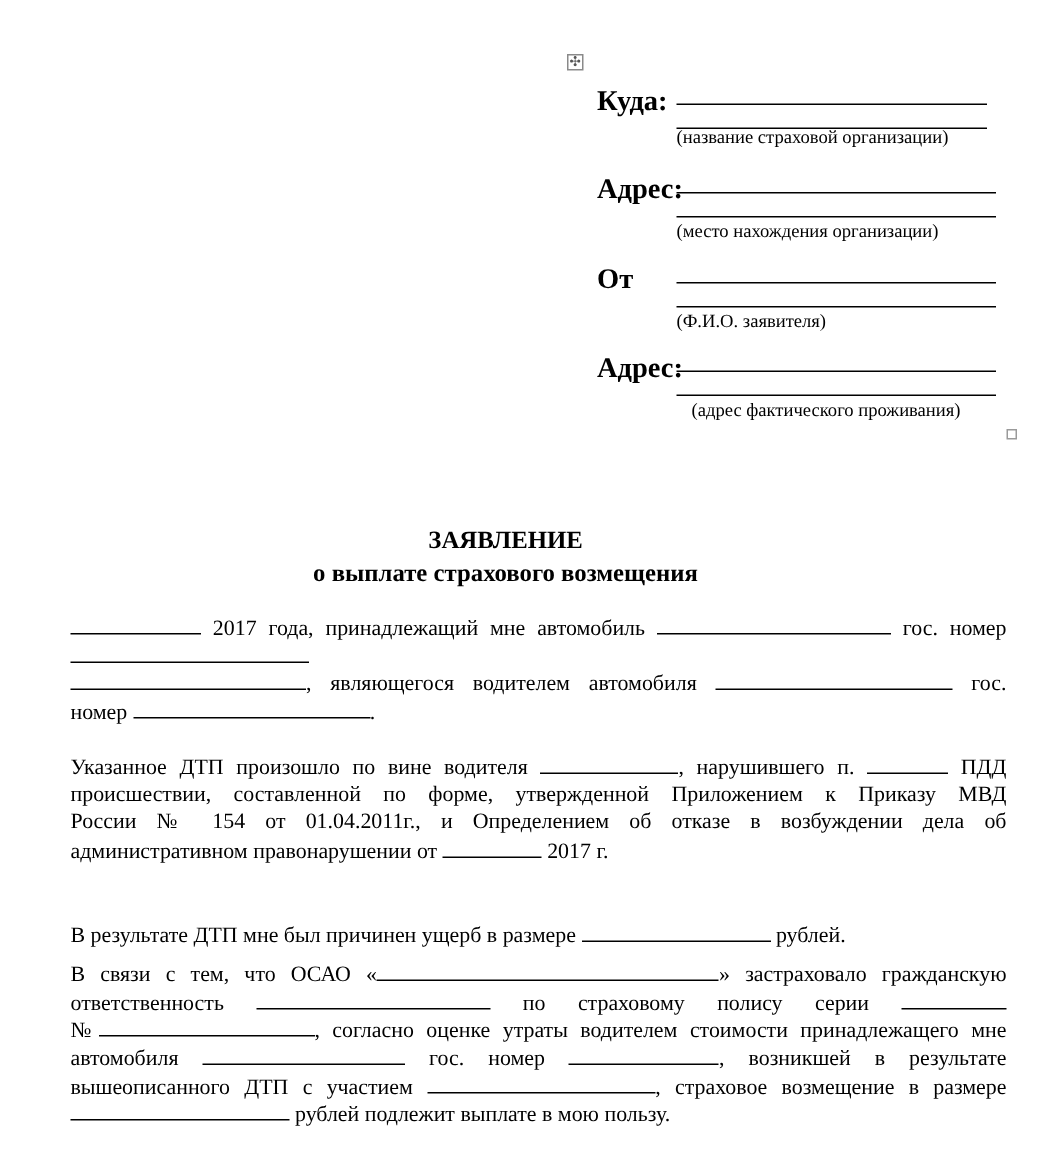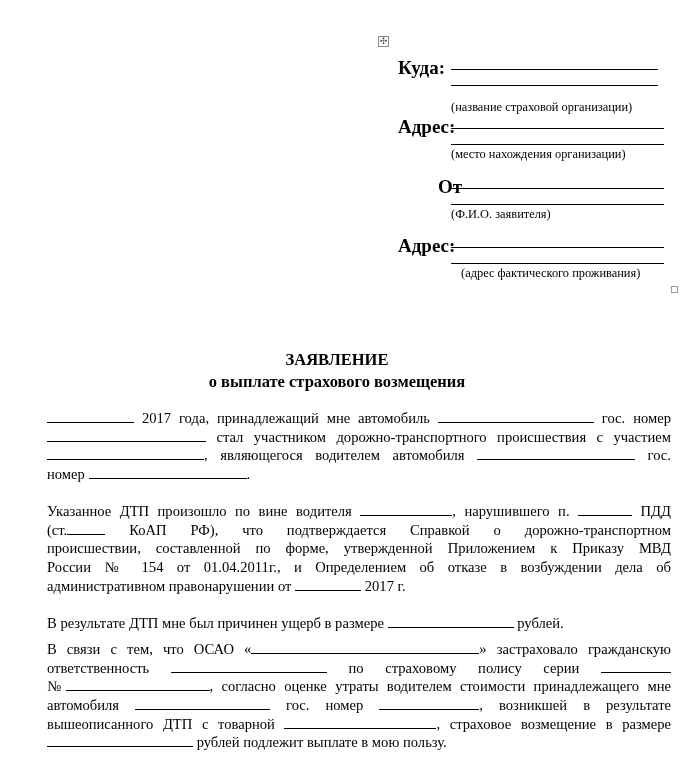--- a/index.html
+++ b/index.html
@@ -93,60 +93,59 @@
 
 <div class="move-handle">
     <span>✣</span>
   </div>
 <div class="resize-handle"></div>
 
 <div>
   <span class="hdr-label" style="left:398px; top:57px;">Куда:</span>
   <div class="hdr-line" style="left:451px; top:69px; width:207px;"></div>
   <div class="hdr-line" style="left:451px; top:85px; width:207px;"></div>
-  <span class="hdr-caption" style="left:451px; top:100px;">(название страховой организации)</span>
+  <span class="hdr-caption" style="left:451px; top:84px;">(название страховой организации)</span>
 
   <span class="hdr-label" style="left:398px; top:116px;">Адрес:</span>
   <div class="hdr-line" style="left:451px; top:128px; width:213px;"></div>
   <div class="hdr-line" style="left:451px; top:144px; width:213px;"></div>
   <span class="hdr-caption" style="left:451px; top:147px;">(место нахождения организации)</span>
 
-  <span class="hdr-label" style="left:398px; top:176px;margin-left:40px;">От</span>
+  <span class="hdr-label" style="left:398px; top:176px;">От</span>
   <div class="hdr-line" style="left:451px; top:188px; width:213px;"></div>
   <div class="hdr-line" style="left:451px; top:204px; width:213px;"></div>
   <span class="hdr-caption" style="left:451px; top:207px;">(Ф.И.О. заявителя)</span>
 
   <span class="hdr-label" style="left:398px; top:235px;">Адрес:</span>
   <div class="hdr-line" style="left:451px; top:247px; width:213px;"></div>
   <div class="hdr-line" style="left:451px; top:263px; width:213px;"></div>
   <span class="hdr-caption" style="left:461px; top:266px;text-align:center;">(адрес фактического проживания)</span>
 </div>
 
 <div class="title" style="top:350px;">ЗАЯВЛЕНИЕ</div>
 <div class="title" style="top:372px;">о выплате страхового возмещения</div>
 
 <div class="para" style="top:409px;">
   <span class="line"><span class="blank" style="width:87px"></span> <span>2017 года, принадлежащий мне автомобиль</span> <span class="blank" style="width:156px"></span> <span>гос. номер</span></span>
-  <span class="line"><span class="blank" style="width:159px"></span> <span>стал участником дорожно-транспортного происшествия с участием</span></span>
+  <span class="line"><span class="blank" style="width:159px"></span> </span>
   <span class="line"><span class="blank" style="width:157px"></span><span>, являющегося водителем автомобиля</span> <span class="blank" style="width:158px"></span> <span>гос.</span></span>
   <span class="line last"><span>номер</span> <span class="blank" style="width:158px"></span><span>.</span></span>
 </div>
 
 <div class="para" style="top:502px;">
   <span class="line"><span>Указанное ДТП произошло по вине водителя</span> <span class="blank" style="width:92px"></span><span>, нарушившего п.</span> <span class="blank" style="width:54px"></span> <span>ПДД</span></span>
-  <span class="line"><span>(ст.</span><span class="blank" style="width:38px"></span> <span>КоАП РФ), что подтверждается Справкой о дорожно-транспортном</span></span>
   <span class="line">происшествии, составленной по форме, утвержденной Приложением к Приказу МВД</span>
   <span class="line">России № 154 от 01.04.2011г., и Определением об отказе в возбуждении дела об</span>
   <span class="line last"><span>административном правонарушении от</span> <span class="blank" style="width:66px"></span> <span>2017 г.</span></span>
 </div>
 
 <div class="para" style="top:614px;">
   <span class="line last"><span>В результате ДТП мне был причинен ущерб в размере</span> <span class="blank" style="width:126px"></span> <span>рублей.</span></span>
 </div>
 
 <div class="para" style="top:640px;">
   <span class="line"><span>В связи с тем, что ОСАО «</span><span class="blank" style="width:228px"></span><span>» застраховало гражданскую</span></span>
   <span class="line"><span>ответственность</span> <span class="blank" style="width:156px"></span> <span>по страховому полису серии</span> <span class="blank" style="width:70px"></span></span>
   <span class="line"><span>№</span><span class="blank" style="width:144px"></span><span>, согласно оценке утраты водителем стоимости принадлежащего мне</span></span>
   <span class="line"><span>автомобиля</span> <span class="blank" style="width:135px"></span> <span>гос. номер</span> <span class="blank" style="width:100px"></span><span>, возникшей в результате</span></span>
-  <span class="line"><span>вышеописанного ДТП с товарной</span> <span class="blank" style="width:152px"></span><span>, страховое возмещение в размере</span></span>
+  <span class="line"><span>вышеописанного ДТП с участием</span> <span class="blank" style="width:152px"></span><span>, страховое возмещение в размере</span></span>
   <span class="line last"><span class="blank" style="width:146px"></span> <span>рублей подлежит выплате в мою пользу.</span></span>
 </div>
 
 </body></html>

